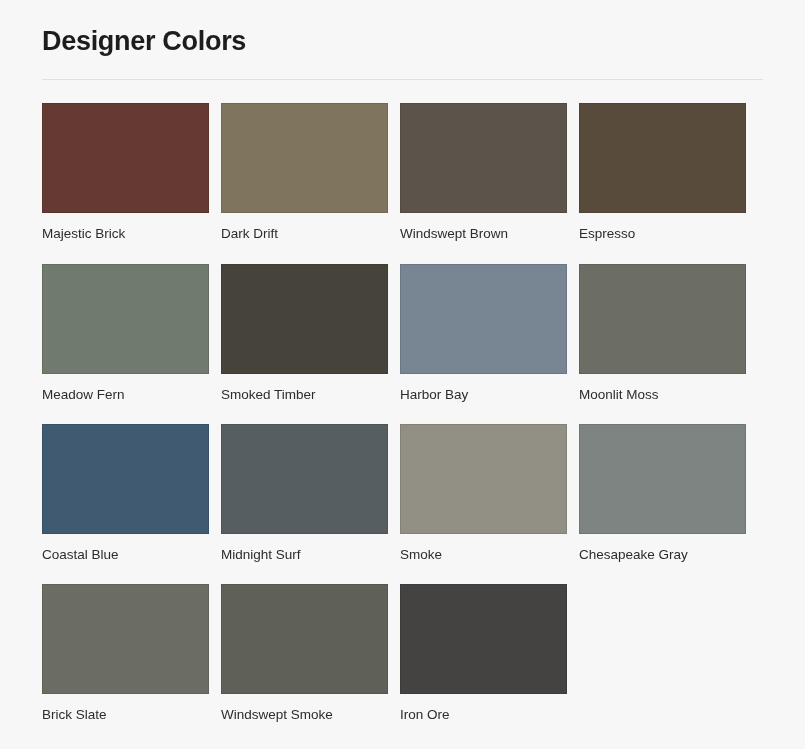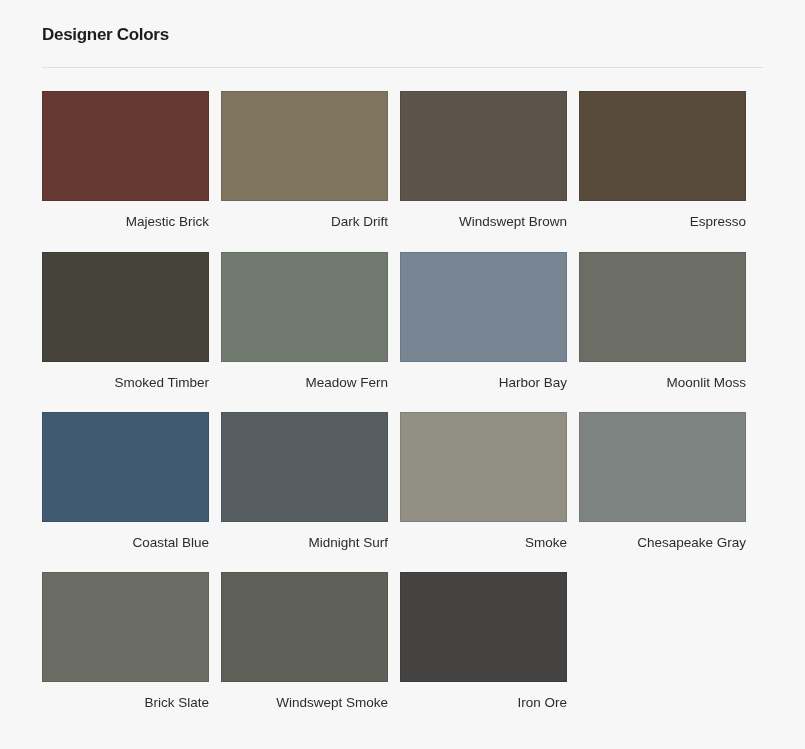--- a/index.html
+++ b/index.html
@@ -15,21 +15,21 @@
 
   .page {
     width: 805px;
     height: 749px;
     background: #f7f7f7;
     padding: 20px 42px 0 42px;
     overflow: hidden;
   }
 
   .page-title {
-    font-size: 17px;
+    font-size: 27px;
     font-weight: bold;
     color: #1d1d1d;
     letter-spacing: -0.3px;
     line-height: 1.2;
     padding-top: 5px;
   }
 
   .title-rule {
     height: 1px;
     background: #e0e0e0;
@@ -43,21 +43,21 @@
     grid-template-columns: repeat(4, 167px);
     column-gap: 12px;
     row-gap: 0px;
     margin-top: 23px;
   }
 
   .swatch-cell {
     width: 167px;
     display: flex;
     flex-direction: column;
-    align-items: flex-end;
+    align-items: flex-start;
     margin-bottom: 21px;
   }
 
   .swatch-chip {
     width: 167px;
     height: 110px;
     border: 1px solid rgba(0,0,0,0.10);
     display: block;
   }
 
@@ -90,26 +90,26 @@
       </div>
       <div class="swatch-cell">
         <div class="swatch-chip" style="background: rgb(92, 83, 75);"></div>
         <div class="swatch-label">Windswept Brown</div>
       </div>
       <div class="swatch-cell">
         <div class="swatch-chip" style="background: rgb(88, 75, 60);"></div>
         <div class="swatch-label">Espresso</div>
       </div>
       <div class="swatch-cell">
+        <div class="swatch-chip" style="background: rgb(113, 122, 111);"></div>
+        <div class="swatch-label">Meadow Fern</div>
+      </div>
+      <div class="swatch-cell">
         <div class="swatch-chip" style="background: rgb(70, 67, 58);"></div>
         <div class="swatch-label">Smoked Timber</div>
-      </div>
-      <div class="swatch-cell">
-        <div class="swatch-chip" style="background: rgb(113, 122, 111);"></div>
-        <div class="swatch-label">Meadow Fern</div>
       </div>
       <div class="swatch-cell">
         <div class="swatch-chip" style="background: rgb(120, 133, 147);"></div>
         <div class="swatch-label">Harbor Bay</div>
       </div>
       <div class="swatch-cell">
         <div class="swatch-chip" style="background: rgb(108, 109, 101);"></div>
         <div class="swatch-label">Moonlit Moss</div>
       </div>
       <div class="swatch-cell">

